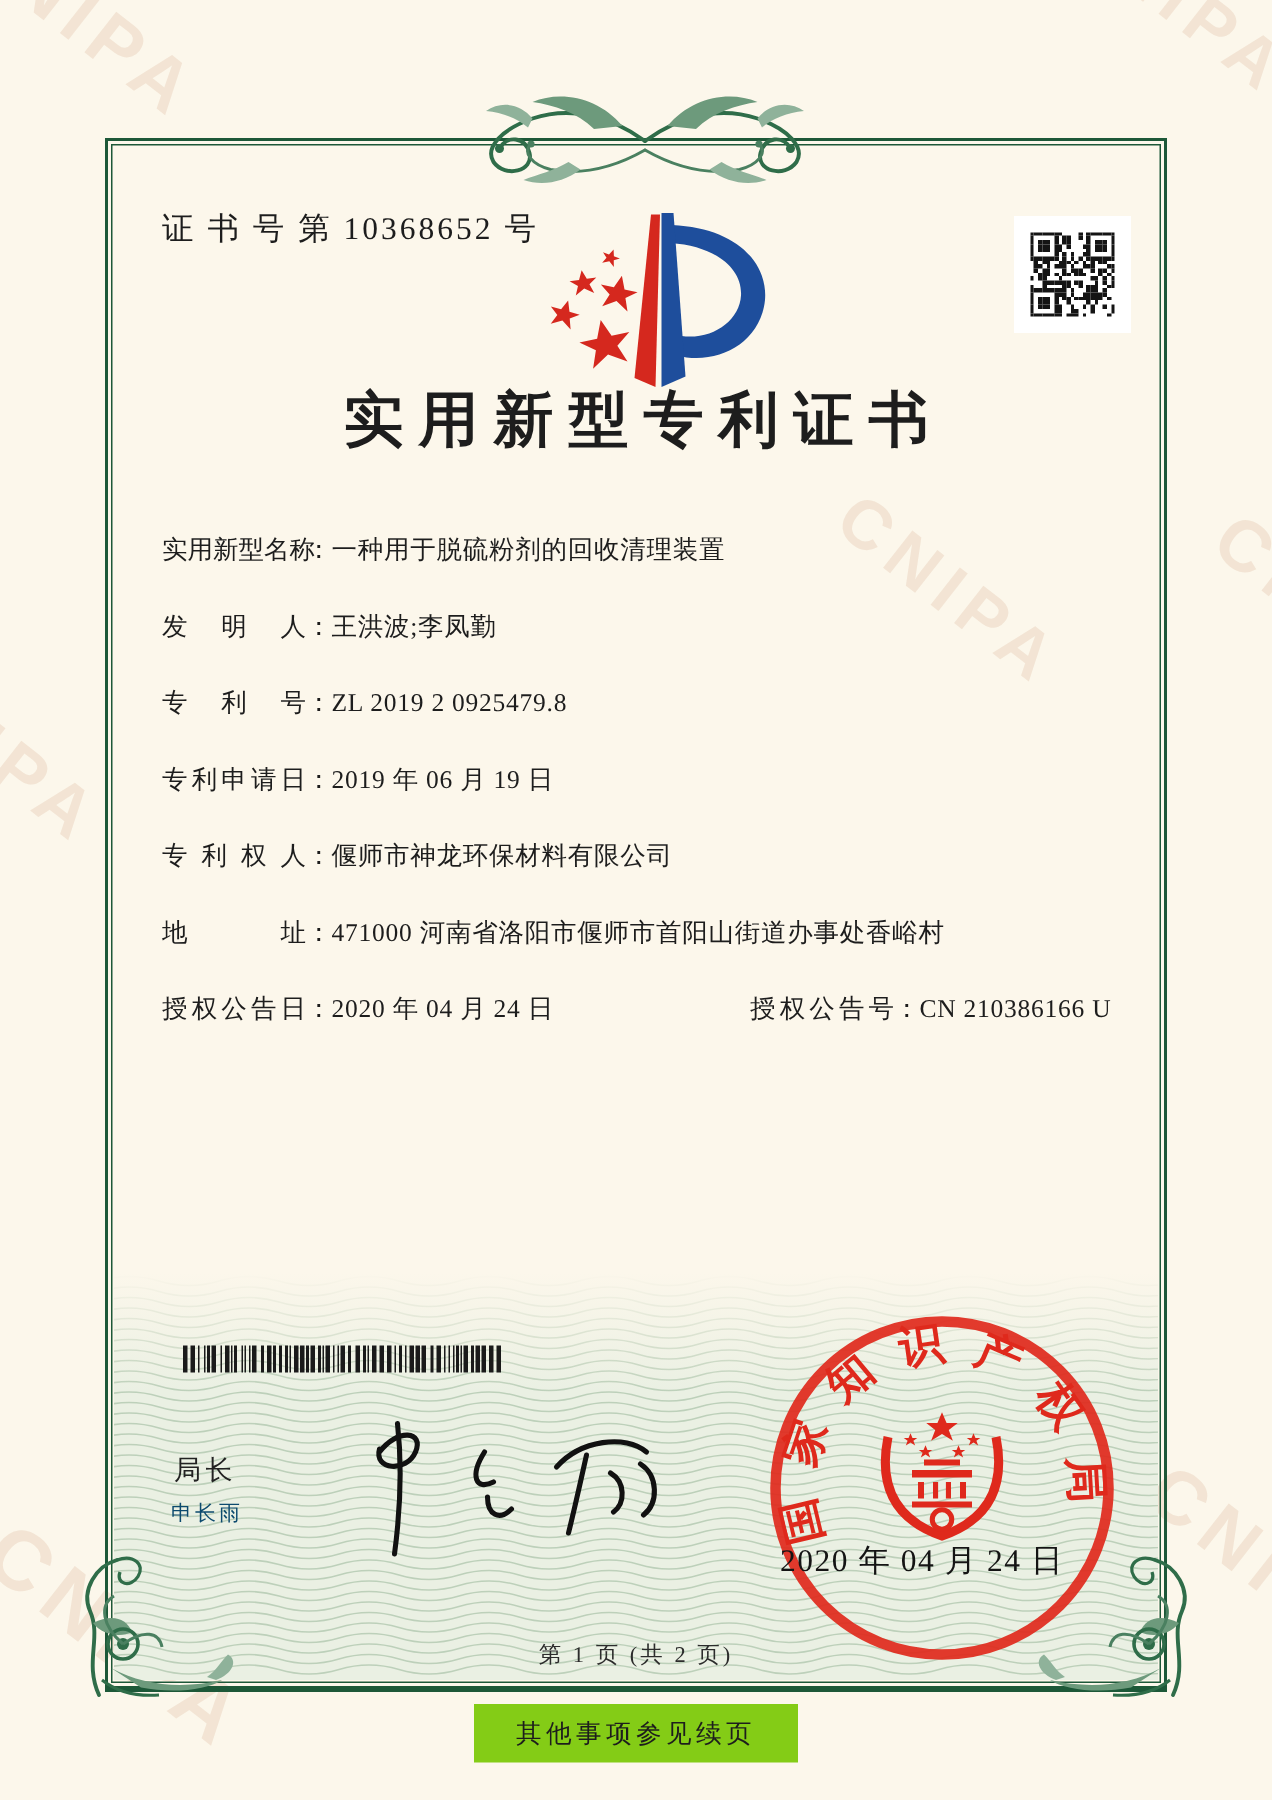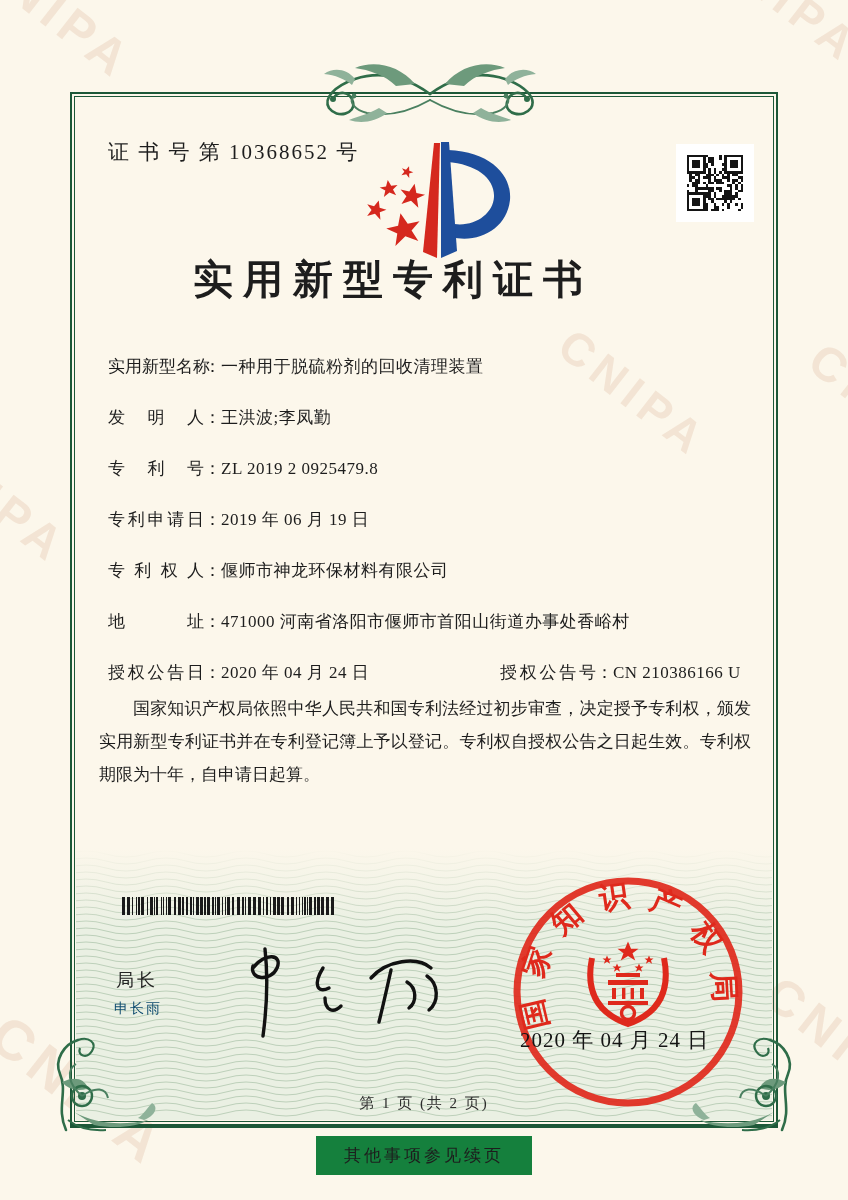--- a/index.html
+++ b/index.html
@@ -18,21 +18,21 @@
   #guilloche .fade{position:absolute;left:0;right:0;top:0;height:80px;
                    background:linear-gradient(#fcf7eb,rgba(252,247,235,0));}
   
   #certno{position:absolute;left:108px;top:138px;font-size:21px;letter-spacing:2px;z-index:3;}
   #qrbox{position:absolute;left:676px;top:144px;width:78px;height:78px;background:#fff;z-index:3;
          display:flex;align-items:center;justify-content:center;}
   #qr{display:grid;grid-template-columns:repeat(21,2.7px);grid-auto-rows:2.7px;}
   #qr i{display:block;}
   #qr i.on{background:#141414;}
   #logo{position:absolute;left:344px;top:140px;z-index:3;}
-  #title{position:absolute;left:0;width:776px;top:252px;text-align:center;font-size:40px;
+  #title{position:absolute;left:0;width:848px;top:252px;text-align:center;font-size:40px;
          font-weight:bold;letter-spacing:10px;padding-left:10px;box-sizing:border-box;z-index:3;}
   
   #fields{position:absolute;left:108px;top:356px;width:640px;font-size:17px;z-index:3;}
   .frow{margin-bottom:30px;line-height:21px;position:relative;white-space:nowrap;}
   .frow.first{}
   .lab{display:inline-block;width:96px;text-align:justify;text-align-last:justify;text-justify:inter-character;vertical-align:top;}
   .cl{display:inline-block;vertical-align:top;}
   .val{display:inline-block;vertical-align:top;letter-spacing:0.5px;}
   .grp2{position:absolute;left:392px;top:0;white-space:nowrap;}
   
@@ -48,21 +48,21 @@
   #signer-name{position:absolute;left:114px;top:1000px;font-size:14px;letter-spacing:2px;z-index:3;
                font-family:"Liberation Sans","DejaVu Sans",sans-serif;color:#0c4a6e;}
   #signature{position:absolute;left:225px;top:944px;z-index:4;}
   
   #seal{position:absolute;left:508px;top:872px;z-index:3;}
   #sealdate{position:absolute;left:520px;top:1026px;font-size:21px;letter-spacing:1px;color:#141414;z-index:5;}
   
   #pageno{position:absolute;left:0;width:848px;top:1094px;text-align:center;font-size:15px;
           letter-spacing:2px;color:#2c2c2c;z-index:3;}
   #footnote{position:absolute;left:0;width:848px;top:1136px;text-align:center;z-index:3;}
-  #footnote .box{display:inline-block;background:#15803d;padding:8px 28px;font-size:17px;letter-spacing:3px;}
+  #footnote .box{display:inline-block;background:#84cc16;padding:8px 28px;font-size:17px;letter-spacing:3px;}
   
   .orn{position:absolute;z-index:2;}
 </style>
 </head>
 <body>
 
 <div id="page">
 
   <svg width="0" height="0" style="position:absolute" aria-hidden="true">
     <defs>
@@ -645,21 +645,20 @@
     </div>
     <div class="frow">
       <span class="lab">授权公告日</span><span class="cl">：</span><span class="val">2020 年 04 月 24 日</span>
       <span class="grp2">
         <span class="lab">授权公告号</span><span class="cl">：</span><span class="val">CN 210386166 U</span>
       </span>
     </div>
   </div>
 
   <div id="bodytext">
-    <p>国家知识产权局依照中华人民共和国专利法经过初步审查，决定授予专利权，颁发实用新型专利证书并在专利登记簿上予以登记。专利权自授权公告之日起生效。专利权期限为十年，自申请日起算。</p>
   </div>
 
   <div id="barcode">
       <span style="width: 3px; margin-right: 2px;"></span>
       <span style="width: 3px; margin-right: 2px;"></span>
       <span style="width: 1px; margin-right: 3px;"></span>
       <span style="width: 1px; margin-right: 1px;"></span>
       <span style="width: 2px; margin-right: 1px;"></span>
       <span style="width: 3px; margin-right: 3px;"></span>
       <span style="width: 1px; margin-right: 2px;"></span>

